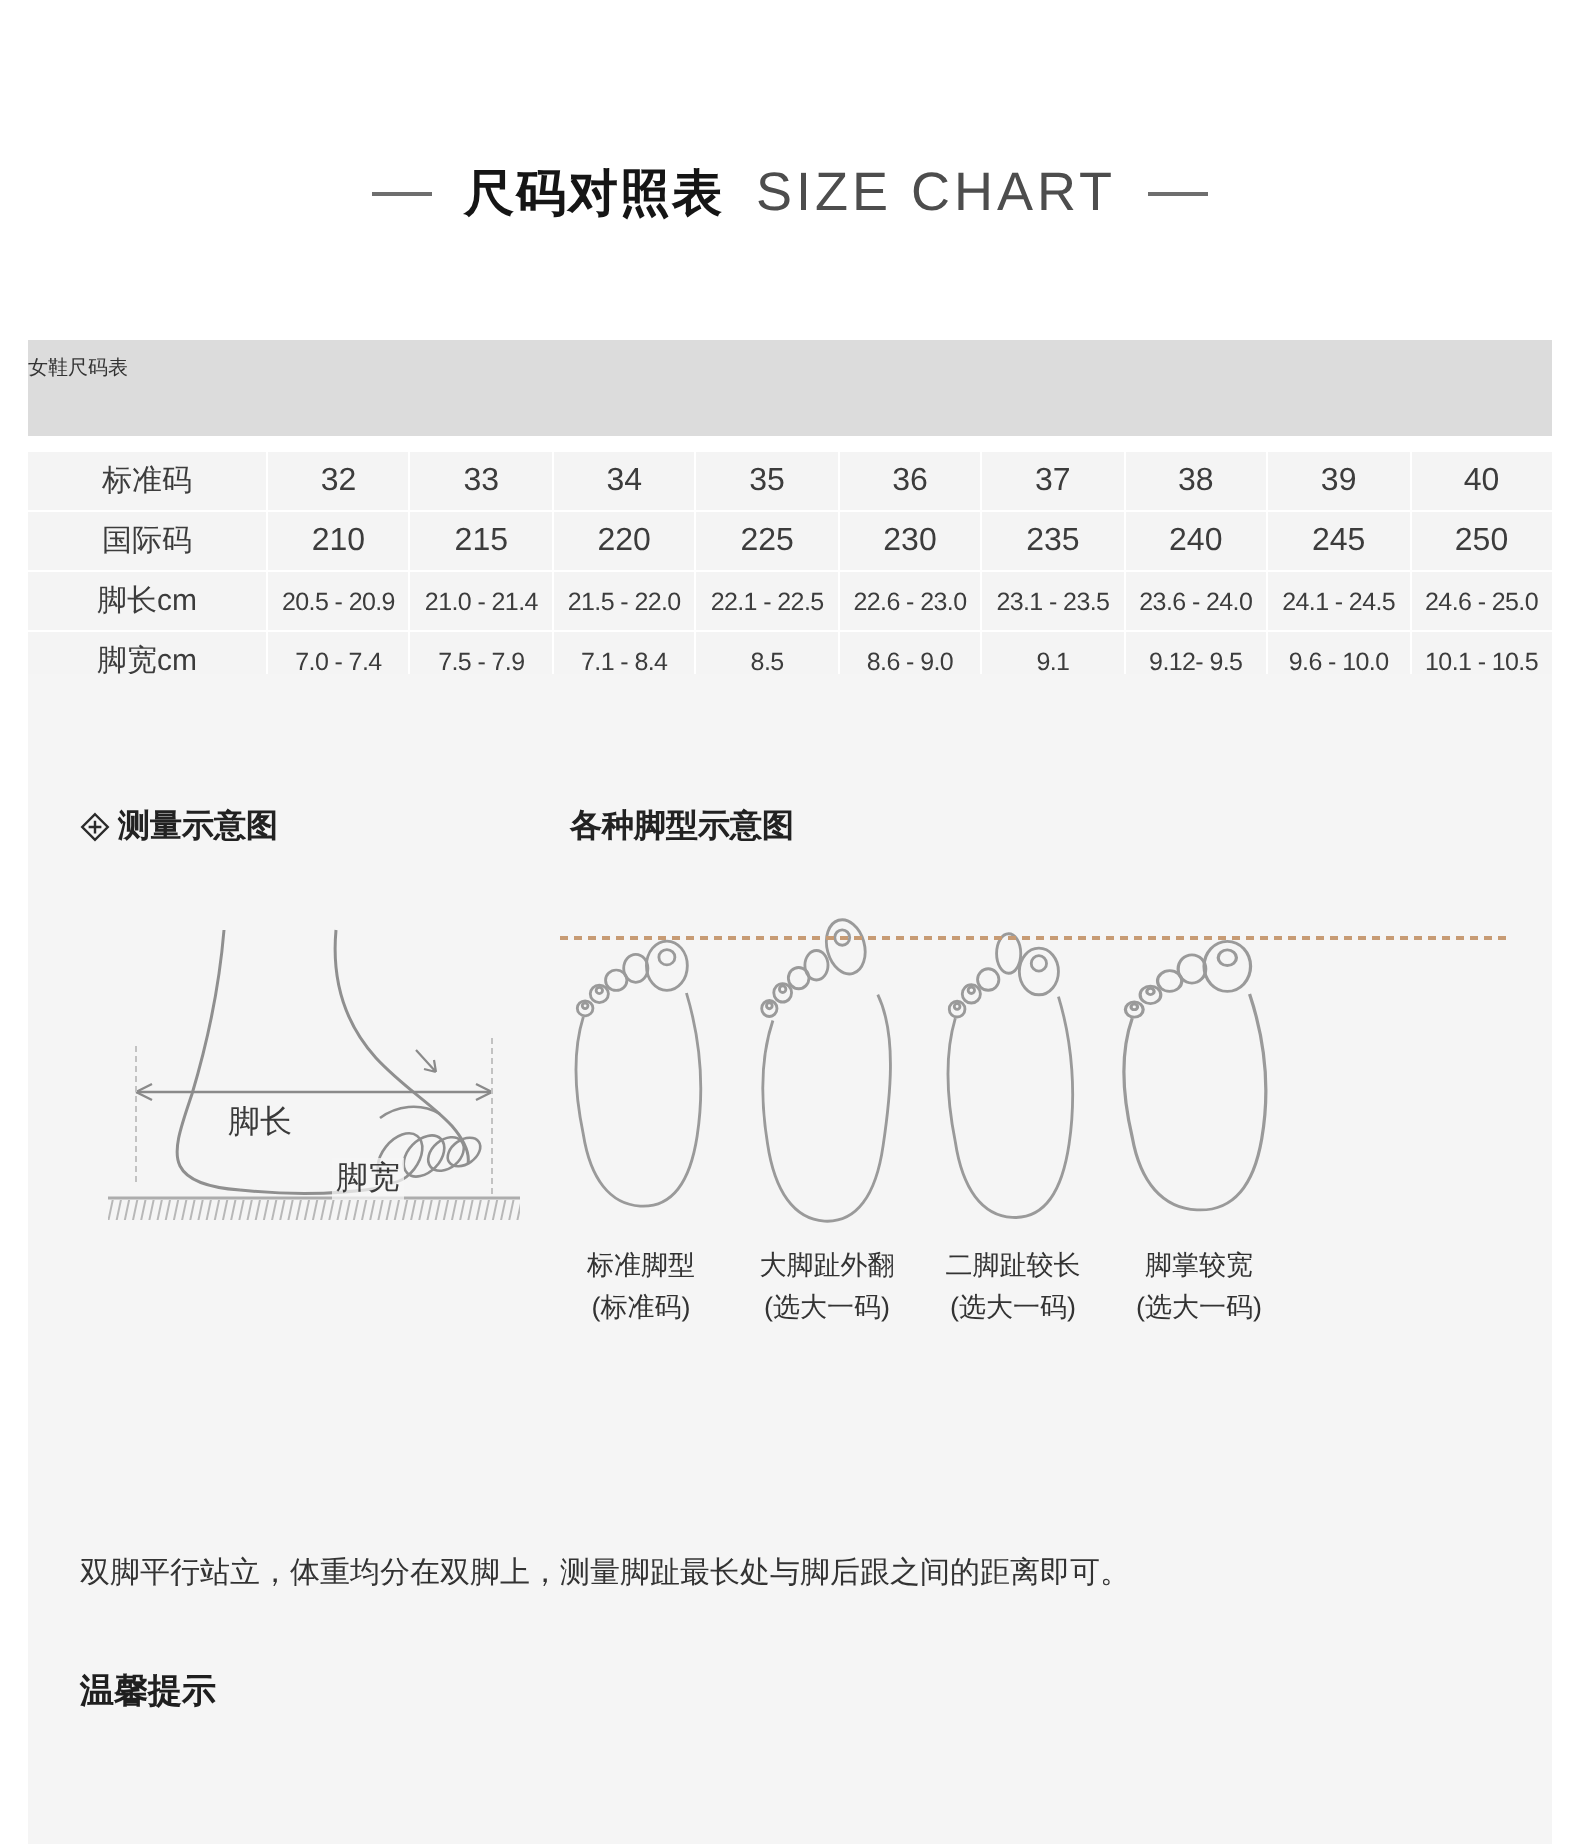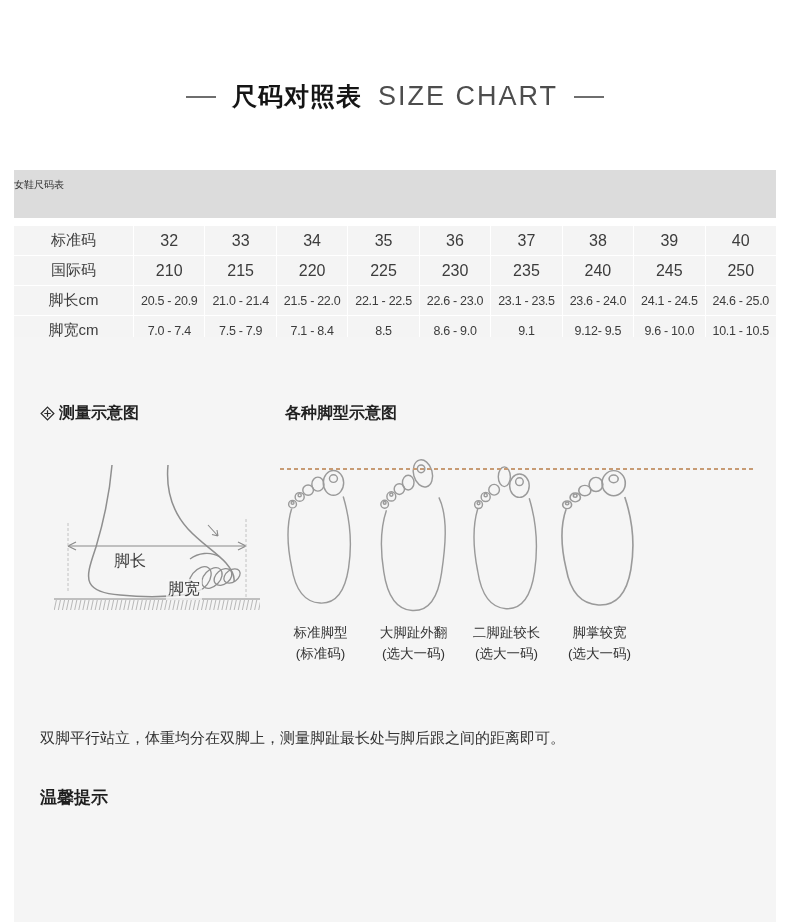--- a/index.html
+++ b/index.html
@@ -42,21 +42,21 @@
   .acc-dashed { position:absolute; left:6px; right:2px; top:19px; height:2px;
     background:repeating-linear-gradient(90deg,#c79b74 0 4px,transparent 4px 7px); }
   .foot-item { width:93px; text-align:center; }
   .foot-fig { height:174px; display:flex; justify-content:center; align-items:flex-start; }
   .foot-name { font-size:13.5px; color:#333; line-height:1.55; white-space:nowrap; }
   .foot-advice { font-size:13.5px; color:#333; line-height:1.55; white-space:nowrap; }
 
   
   .notes { position:absolute; left:26px; right:26px; top:392px; }
   .note-h { font-size:17px; font-weight:bold; color:#1f1f1f; margin-bottom:14px; }
-  .note-p { font-size:15px; color:#333; margin-bottom:38px; }
+  .note-p { font-size:15px; color:#333; margin-bottom:38px;margin-top:48px; }
 </style>
 </head>
 <body>
 
 <svg width="0" height="0" style="position:absolute">
   <defs>
     <g id="foot-std" fill="none" stroke="#9a9a9a" stroke-width="1.6">
       <path d="M12,52 C6,72 7,96 12,121 C16,147 27,162 44,163 C62,164 72,149 76,122 C80,95 78,66 70,38"></path>
       <ellipse cx="59" cy="22" rx="11.5" ry="14.5"></ellipse>
       <circle cx="59" cy="17" r="4.5"></circle>

